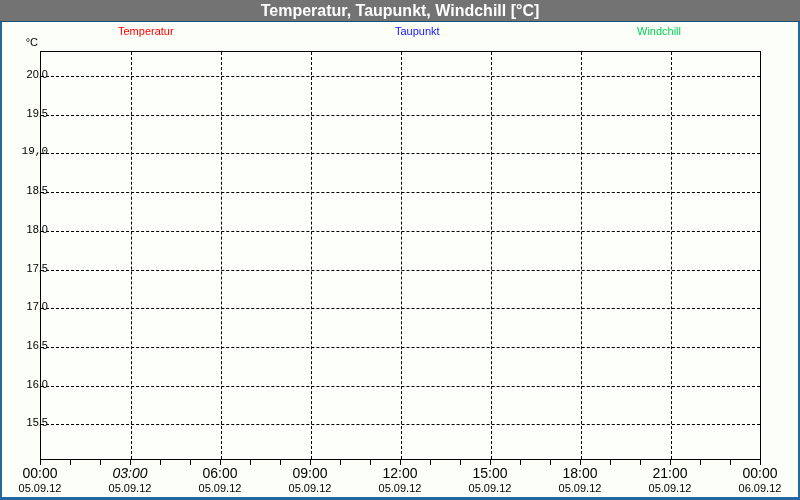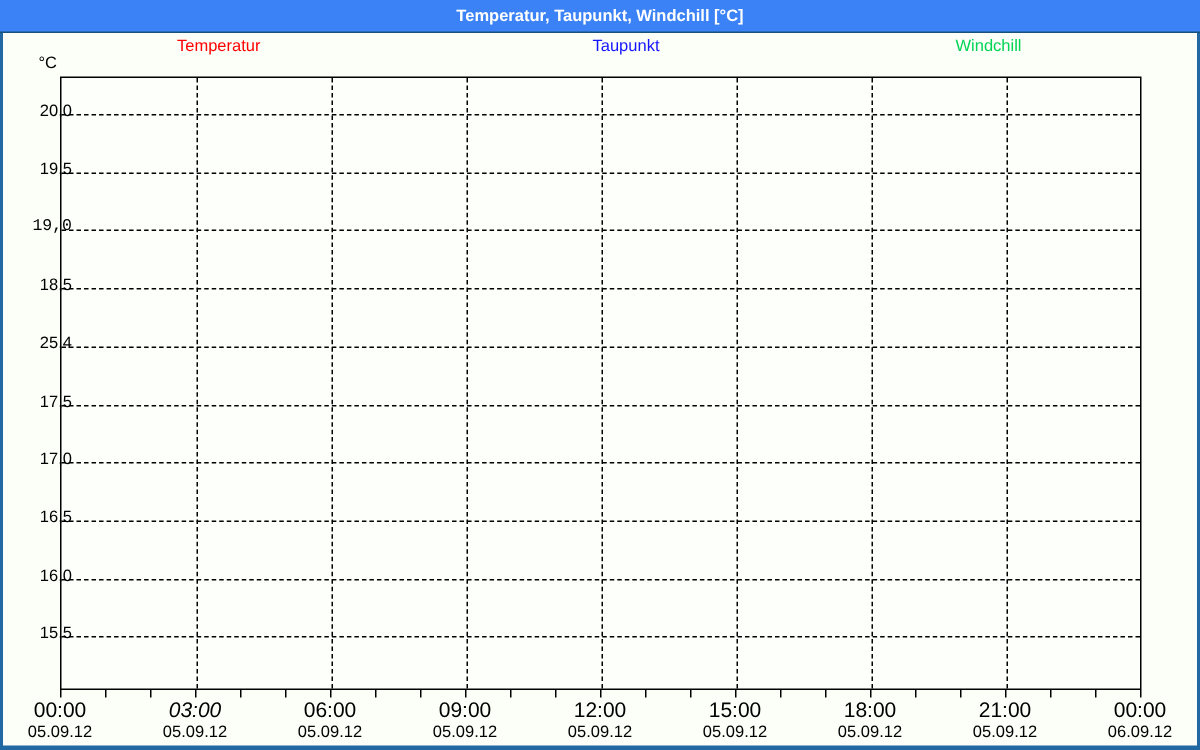--- a/index.html
+++ b/index.html
@@ -8,24 +8,24 @@
     width: 800px;
     height: 500px;
     background: #fcfef8;
     font-family: "Liberation Sans", sans-serif;
     overflow: hidden;
   }
   .titlebar {
     position: absolute;
     left: 0; top: 0; right: 0;
     height: 22px;
-    background: #3b82f6;
+    background: #737373;
     border-bottom: 1px solid #17507a;
     color: #ffffff;
-    font-size: 11px;
+    font-size: 16px;
     font-weight: bold;
     display: flex;
     align-items: center;
     justify-content: center;
     box-sizing: border-box;
     text-align: center;
   }
   .frame-left  { position: absolute; left: 0;  top: 22px; bottom: 0; width: 2px;  background: #2268a2; }
   .frame-right { position: absolute; right: 0; top: 22px; bottom: 0; width: 2px;  background: #2268a2; }
   .frame-bottom{ position: absolute; left: 0;  right: 0;  bottom: 0; height: 3px; background: #2268a2; }
@@ -133,21 +133,21 @@
       <div class="vgrid" style="left: 450px;"></div>
       <div class="vgrid" style="left: 540px;"></div>
       <div class="vgrid" style="left: 630px;"></div>
     </div>
 
   <div id="ylabels">
       <div class="ytick-label" style="top: 68px;">20,0</div>
       <div class="ytick-label" style="top: 106.7px;">19,5</div>
       <div class="ytick-label" style="top: 145.4px; font-family: Liberation Mono, monospace;">19,0</div>
       <div class="ytick-label" style="top: 184.1px;">18,5</div>
-      <div class="ytick-label" style="top: 222.8px;">25,4</div>
+      <div class="ytick-label" style="top: 222.8px;">18,0</div>
       <div class="ytick-label" style="top: 261.5px;">17,5</div>
       <div class="ytick-label" style="top: 300.2px;">17,0</div>
       <div class="ytick-label" style="top: 338.9px;">16,5</div>
       <div class="ytick-label" style="top: 377.6px;">16,0</div>
       <div class="ytick-label" style="top: 416.3px;">15,5</div>
     </div>
   <div id="xaxis">
       <div class="xtick" style="left: 40px;"></div>
       <div class="xtick" style="left: 70px;"></div>
       <div class="xtick" style="left: 100px;"></div>

